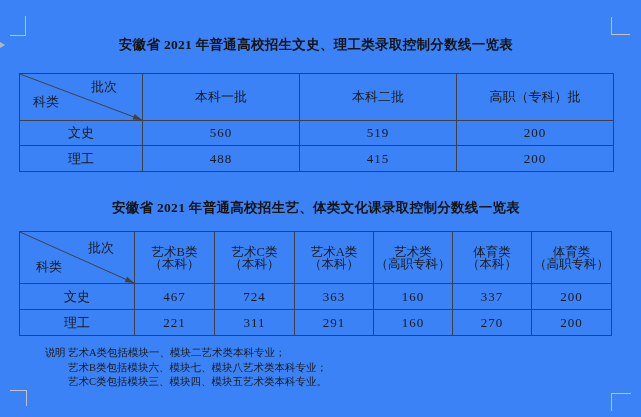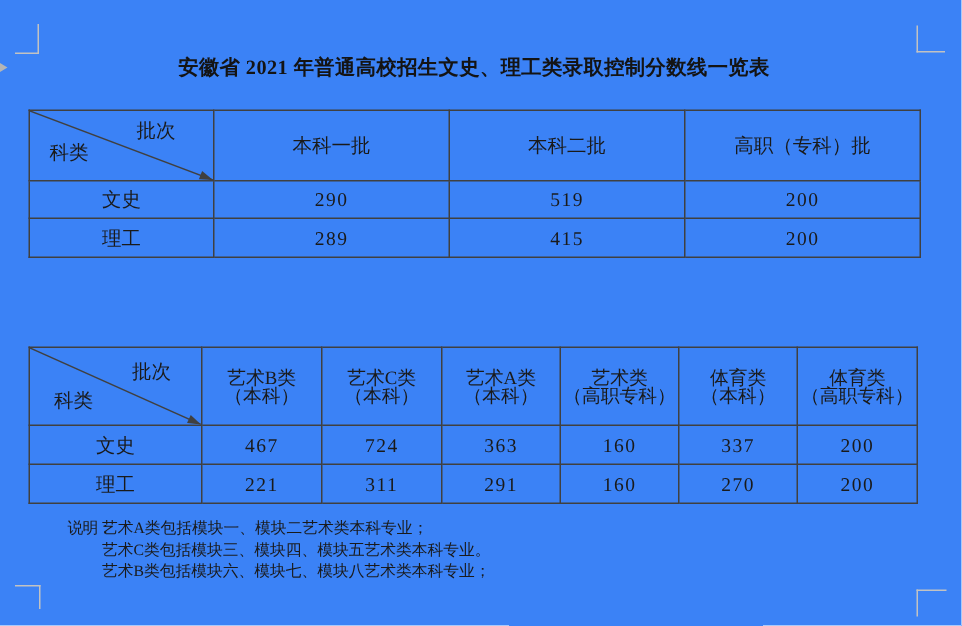--- a/index.html
+++ b/index.html
@@ -76,33 +76,34 @@
         </svg>
         <span class="lbl lbl-top">批次</span>
         <span class="lbl lbl-bot">科类</span>
       </td>
       <td>本科一批</td>
       <td>本科二批</td>
       <td>高职（专科）批</td>
     </tr>
     <tr class="drow1">
       <td>文史</td>
-      <td class="num">290</td>
+      <td class="num">560</td>
       <td class="num">519</td>
       <td class="num">200</td>
     </tr>
     <tr class="drow2">
       <td>理工</td>
-      <td class="num">289</td>
+      <td class="num">488</td>
       <td class="num">415</td>
       <td class="num">200</td>
     </tr>
   </tbody>
     </table>
 
+  <div class="doc-title title-2">安徽省 2021 年普通高校招生艺、体类文化课录取控制分数线一览表</div>
 
   <table class="tbl tbl-2">
     <colgroup>
         <col style="width:115px">
         <col style="width:80px">
         <col style="width:80px">
         <col style="width:79px">
         <col style="width:79px">
         <col style="width:79px">
         <col style="width:80px">
@@ -160,17 +161,17 @@
       <td class="num">270</td>
       <td class="num">200</td>
     </tr>
   </tbody>
     </table>
 
   <div class="notes">
     <div class="note-line">
       <span class="note-label">说明：</span><span>艺术A类包括模块一、模块二艺术类本科专业；</span>
     </div>
+    <div class="note-line indent">艺术B类包括模块六、模块七、模块八艺术类本科专业；</div>
     <div class="note-line indent">艺术C类包括模块三、模块四、模块五艺术类本科专业。</div>
-    <div class="note-line indent">艺术B类包括模块六、模块七、模块八艺术类本科专业；</div>
   </div>
 
 </div>
 
 </body></html>

